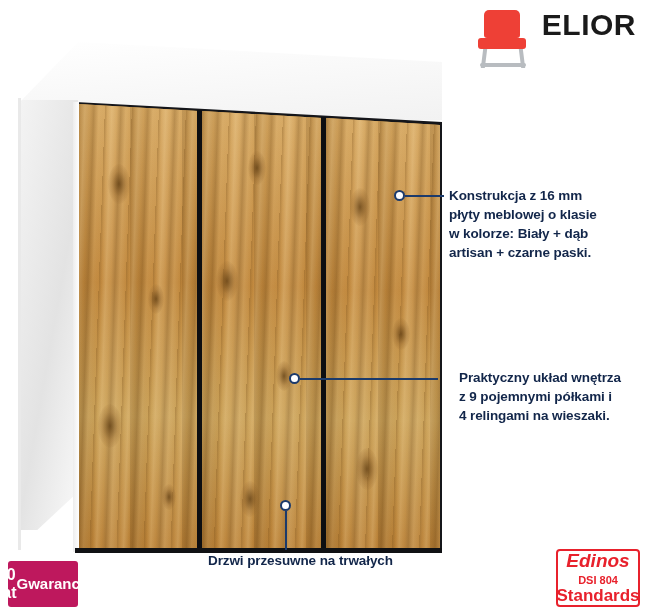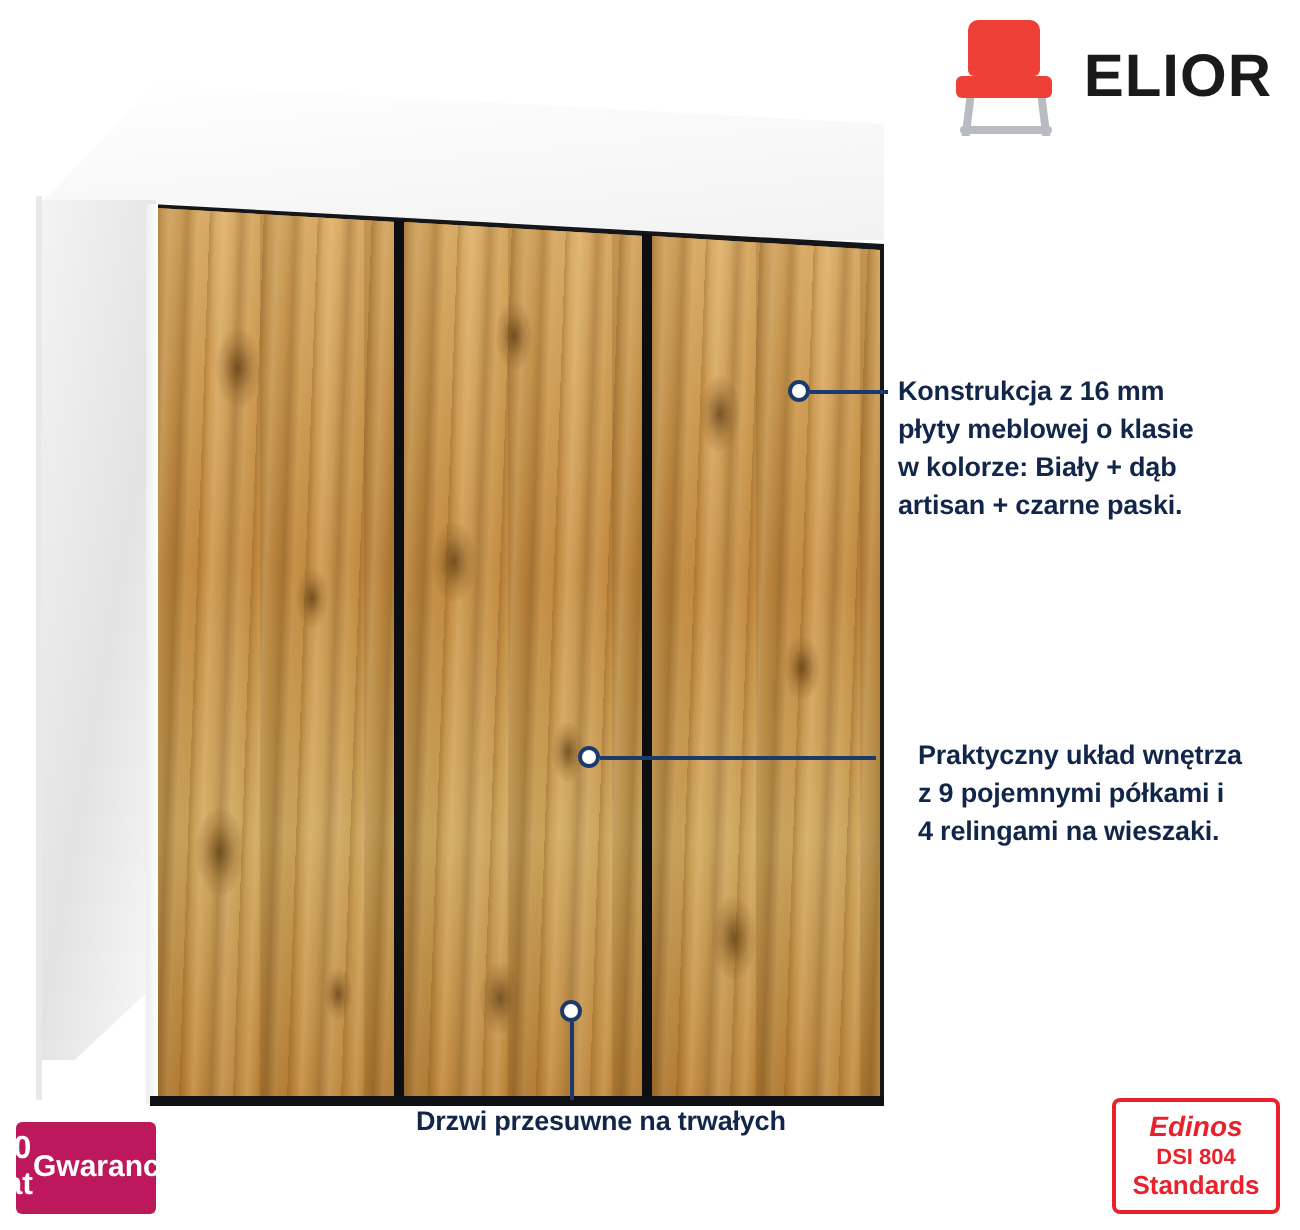--- a/index.html
+++ b/index.html
@@ -30,21 +30,21 @@
     letter-spacing: -0.1px;
     white-space: nowrap;
   }
 
   
   .brand {
     position: absolute;
     right: 14px;
     top: 8px;
     display: flex;
-    align-items: center;
+    align-items: flex-start;
     gap: 10px;
   }
   .chair-mark {
     position: relative;
     width: 58px;
     height: 62px;
   }
   .chair-back {
     position: absolute;
     left: 10px;
@@ -257,23 +257,23 @@
     height: 58px;
     border: 2px solid #e8212c;
     border-radius: 4px;
     display: flex;
     flex-direction: column;
     align-items: center;
     justify-content: center;
     line-height: 1.15;
     color: #e8212c;
   }
-  .edinos .e-name { font-size: 14px; font-weight: bold; font-style: italic; text-align: center; }
+  .edinos .e-name { font-size: 19px; font-weight: bold; font-style: italic; text-align: center; }
   .edinos .e-dsi { font-size: 11px; font-weight: bold; margin-top: 2px; }
-  .edinos .e-std { font-size: 13px; font-weight: bold; }
+  .edinos .e-std { font-size: 17px; font-weight: bold; }
 </style>
 </head>
 <body>
 
 <div class="page">
 
 
   <div class="brand">
     <div class="chair-mark">
       <div class="chair-back"></div>

